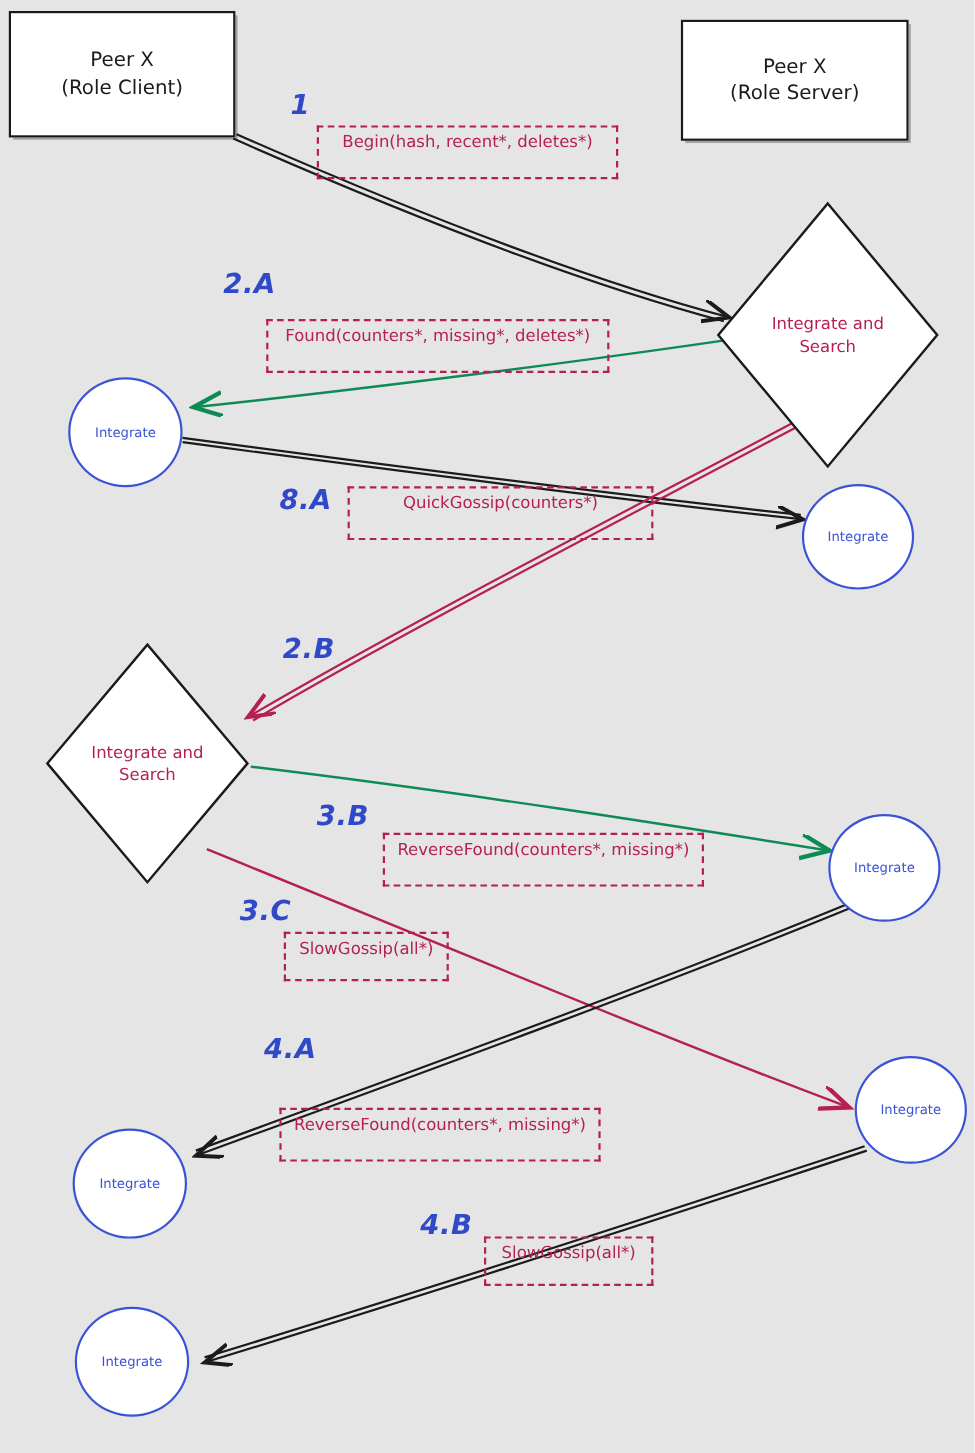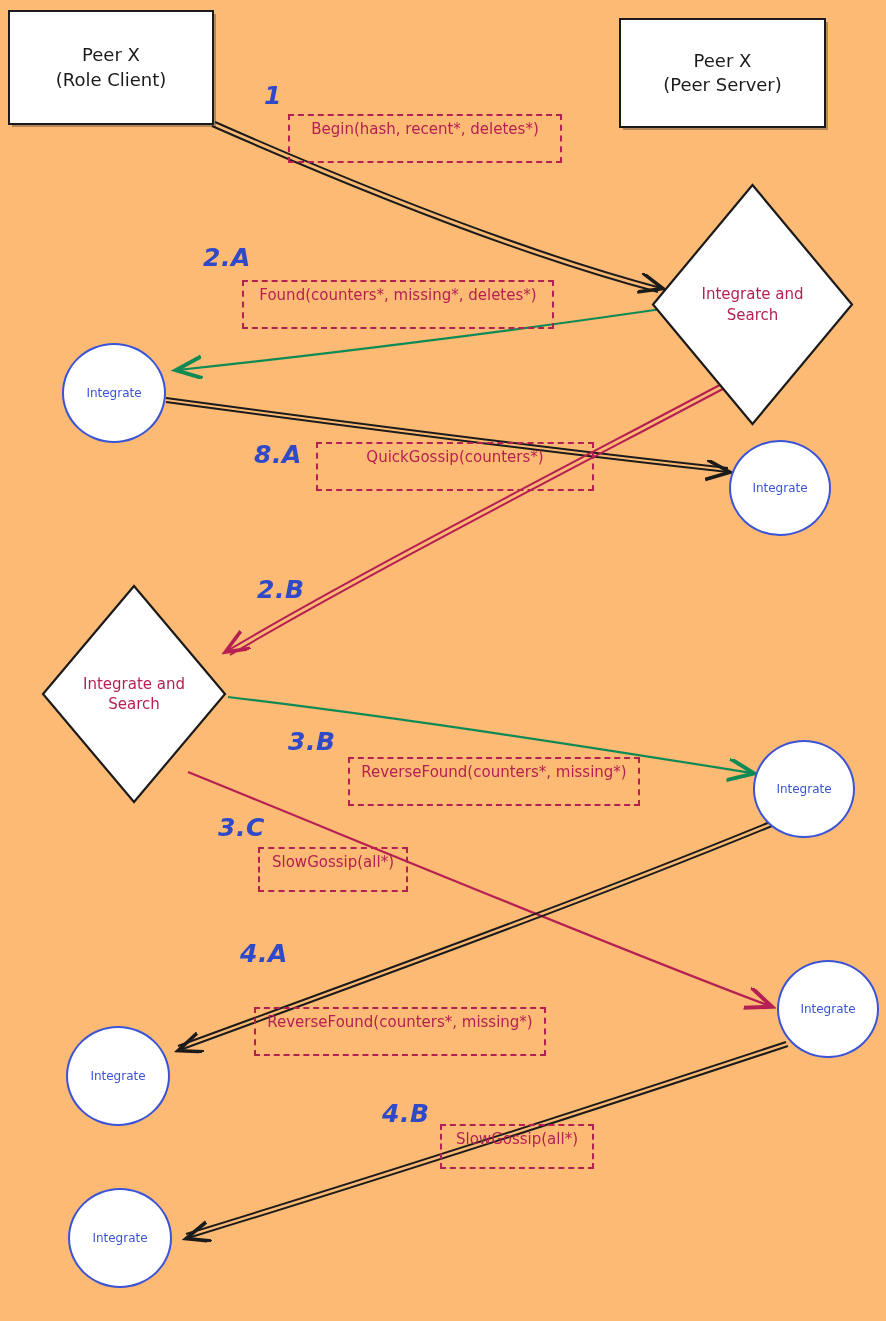--- a/index.html
+++ b/index.html
@@ -4,21 +4,21 @@
 <style>
   html, body {
     margin: 0;
     padding: 0;
     background: #ffffff;
   }
   #canvas {
     position: relative;
     width: 886px;
     height: 1321px;
-    background: #fdba74;
+    background: #e5e5e5;
     overflow: hidden;
     font-family: "DejaVu Sans", sans-serif;
   }
   #wires {
     position: absolute;
     left: 0; top: 0;
     width: 886px; height: 1321px;
     pointer-events: none;
   }
   
@@ -145,21 +145,21 @@
     </g>
   </svg>
 
   <div class="node rect-node" style="left:8px; top:10px; width:206px; height:115px; flex-direction:column;">
     <span>Peer X</span>
     <span>(Role Client)</span>
   </div>
 
   <div class="node rect-node" style="left:619px; top:18px; width:207px; height:110px; flex-direction:column;">
     <span>Peer X</span>
-    <span>(Peer Server)</span>
+    <span>(Role Server)</span>
   </div>
 
   <div class="diamond-wrap" style="left:650px; top:182px; width:205px; height:245px;">
     <svg class="diamond-shape" viewBox="0 0 205 245">
       <polygon points="102.5,3 202,122.5 102.5,242 3,122.5" fill="#ffffff" stroke="#1b1b1b" stroke-width="2.2"></polygon>
     </svg>
     <div class="diamond-label">
       <div>
         <div>Integrate and</div>
         <div>Search</div>
@@ -209,21 +209,21 @@
   <div class="step-num" style="left:257px; top:575px;">2.B</div>
   <div class="step-num" style="left:288px; top:727px;">3.B</div>
   <div class="step-num" style="left:218px; top:813px;">3.C</div>
   <div class="step-num" style="left:212px; top:939px;margin-left:28px;">4.A</div>
   <div class="step-num" style="left:382px; top:1099px;">4.B</div>
 
   <div class="msg-box" style="left:288px; top:114px; width:274px; height:49px;">
     <span>Begin(hash, recent*, deletes*)</span>
   </div>
 
-  <div class="msg-box" style="left:242px; top:280px; width:312px; height:49px;">
+  <div class="msg-box" style="left:242px; top:290px; width:312px; height:49px;">
     <span>Found(counters*, missing*, deletes*)</span>
   </div>
 
   <div class="msg-box" style="left:316px; top:442px; width:278px; height:49px;">
     <span>QuickGossip(counters*)</span>
   </div>
 
 
   <div class="msg-box" style="left:348px; top:757px; width:292px; height:49px;">
     <span>ReverseFound(counters*, missing*)</span>

